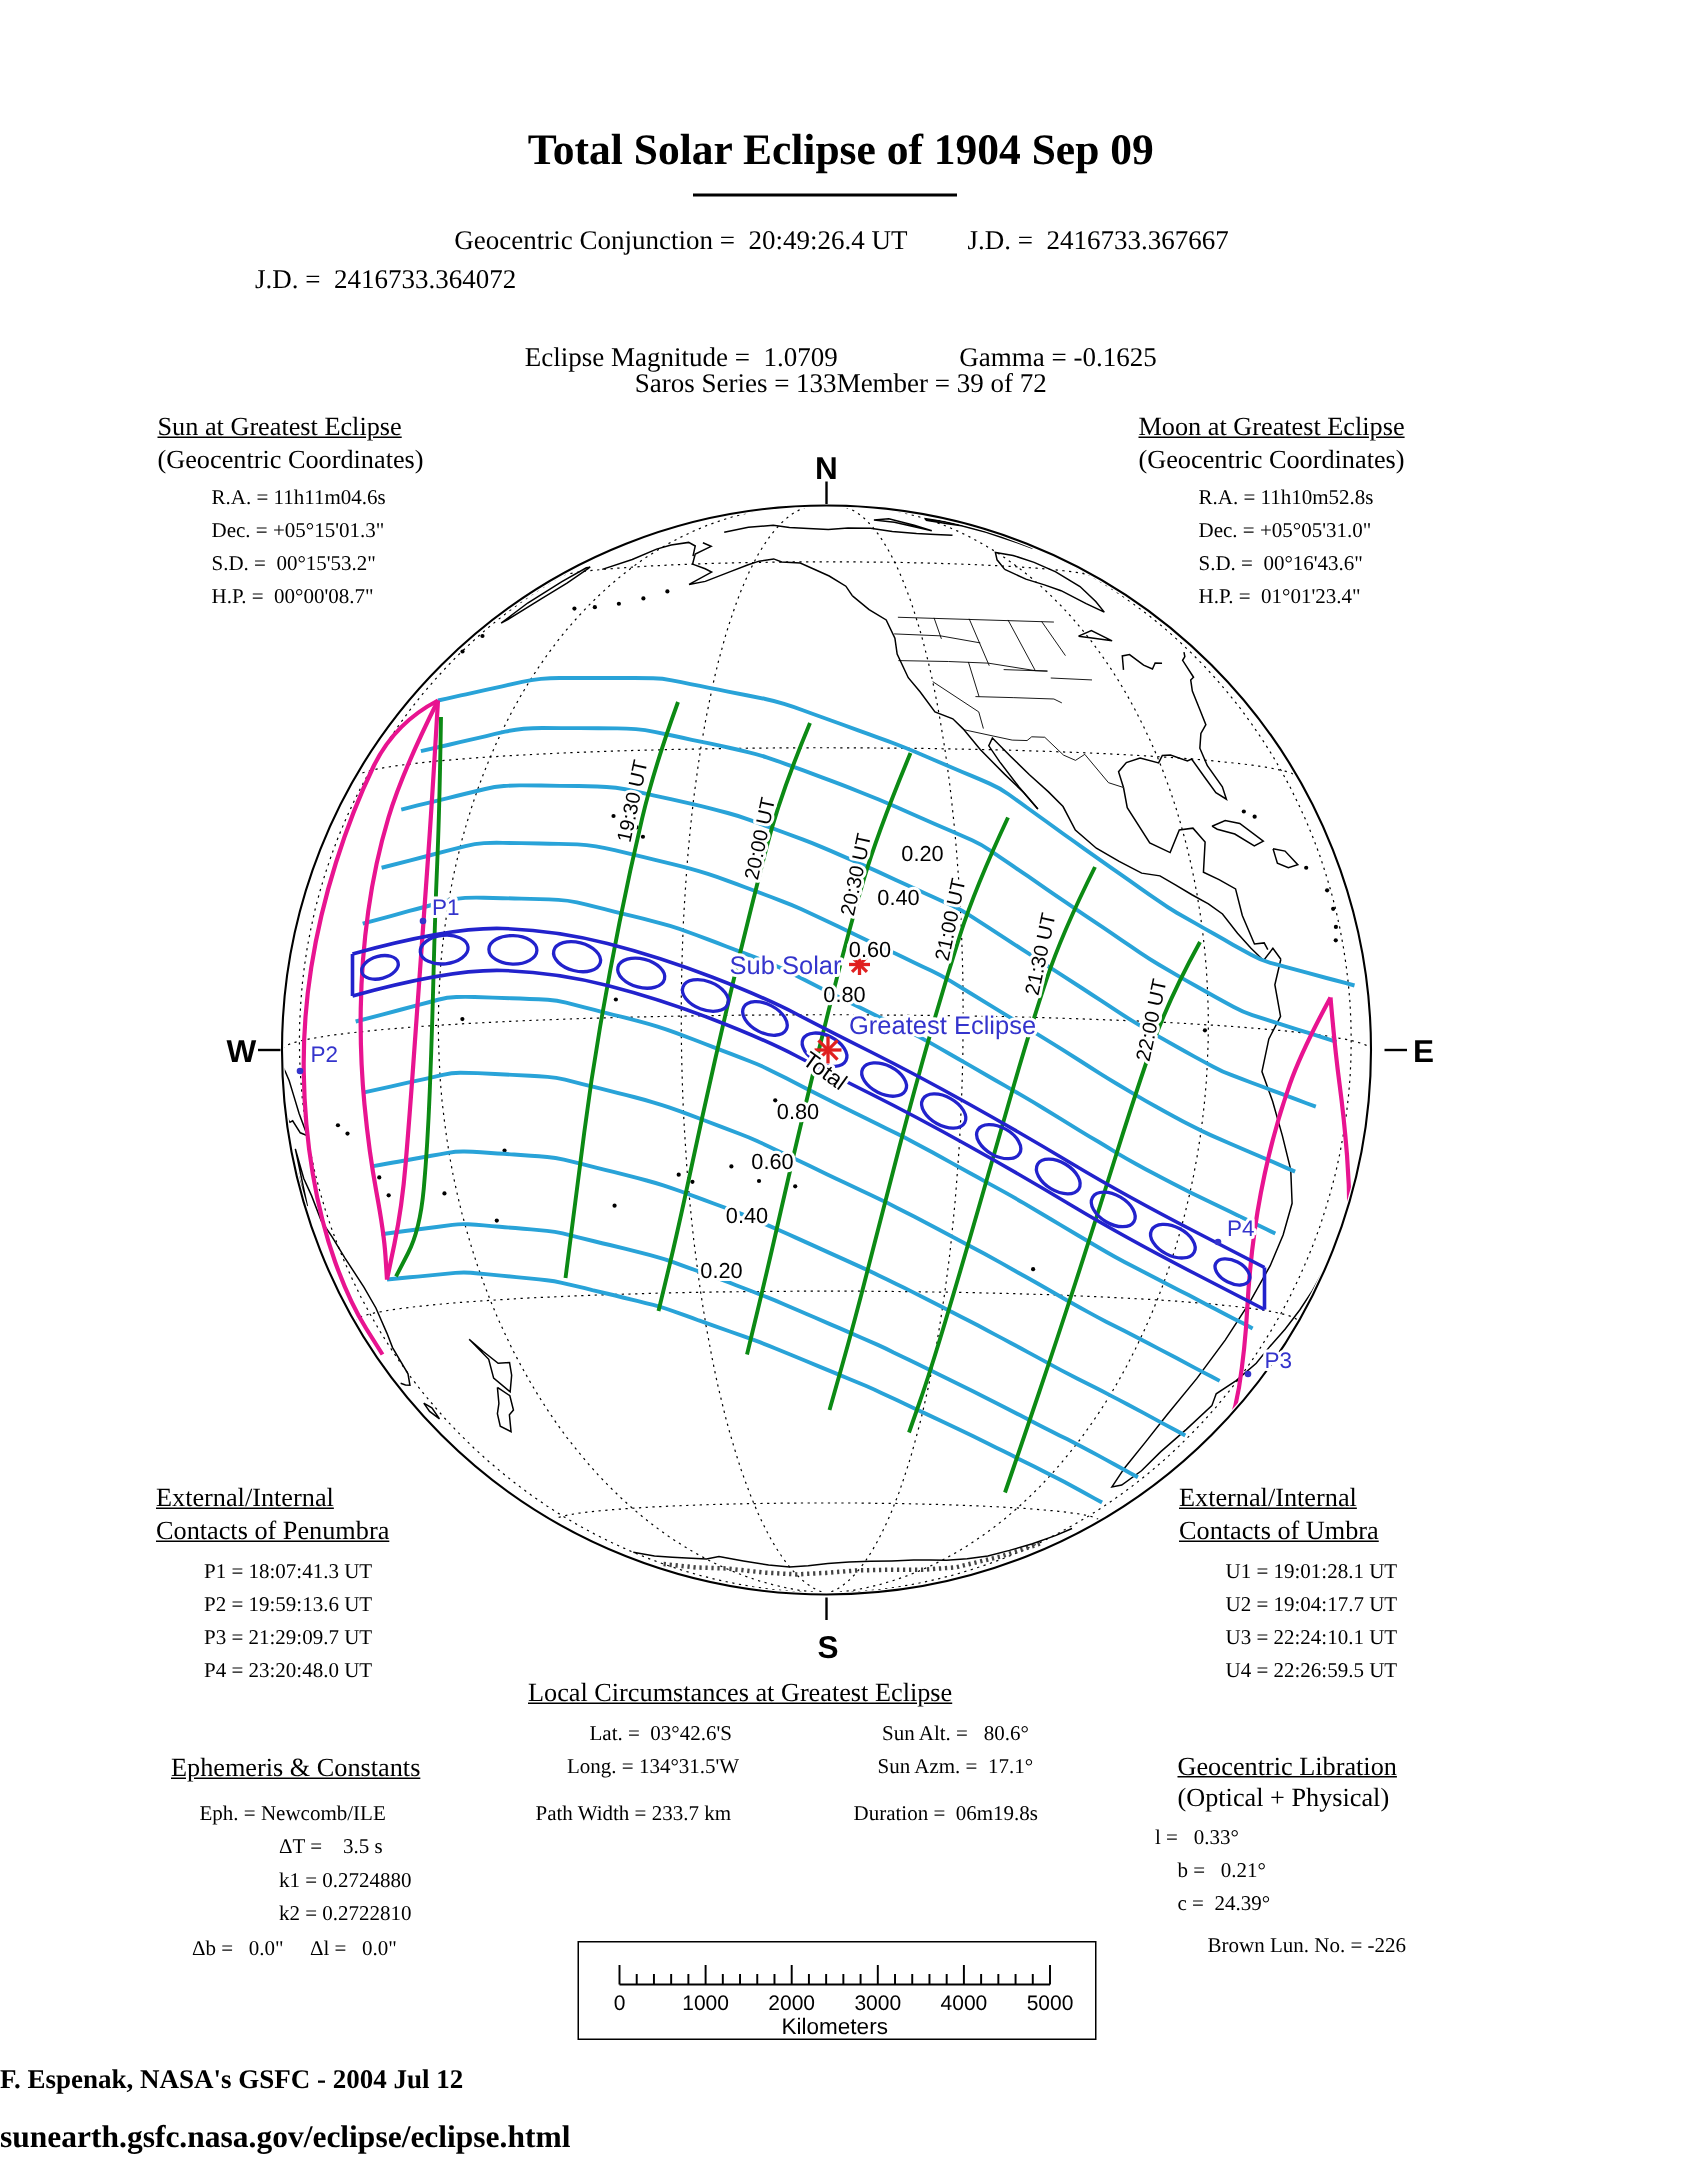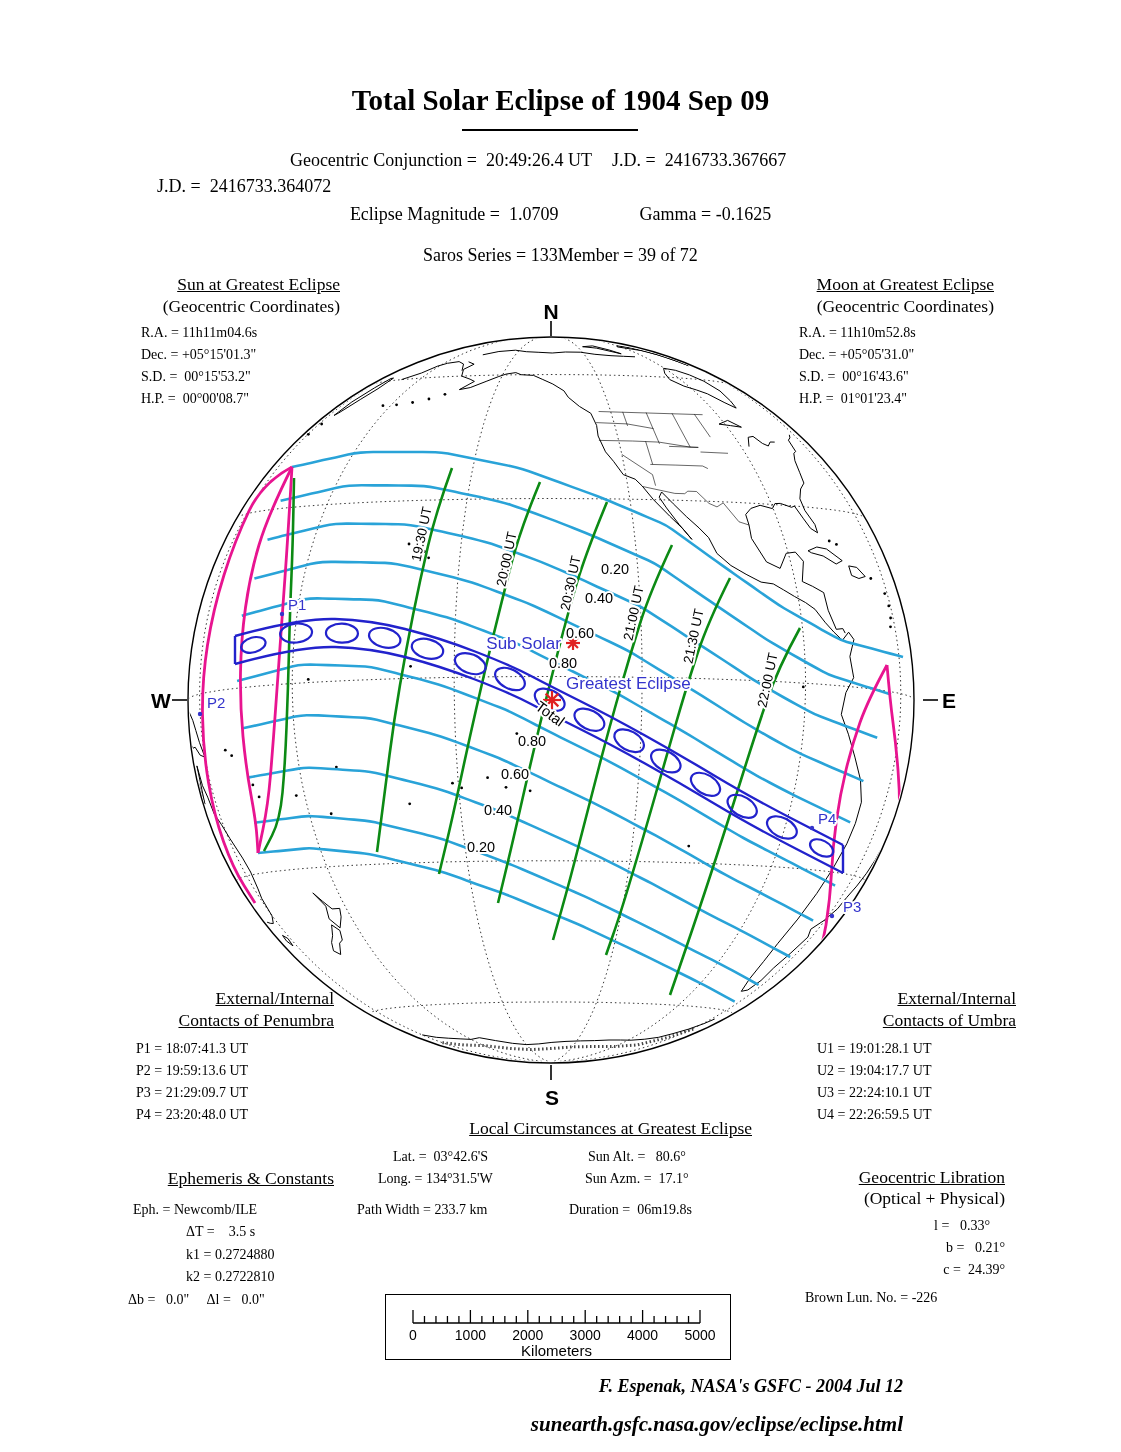--- a/index.html
+++ b/index.html
@@ -1,32 +1,32 @@
 <!DOCTYPE html>
 <html><head>
 <meta charset="utf-8">
 <style>
   html,body{margin:0;padding:0}
   body{width:1121px;height:1452px;position:relative;background:#fff;
        font-family:"Liberation Serif",serif;color:#000;overflow:hidden}
   .abs{position:absolute}
-  .ctr{text-align:right}
+  .ctr{text-align:left}
   .line{white-space:pre;font-size:14px;line-height:22px}
   .u{text-decoration:underline}
   #title{left:0;top:84px;width:1121px;font-size:29px;font-weight:bold;text-align:center}
   #title-rule{left:462px;top:129px;width:176px;border-top:2px solid #000;height:0}
-  .hgrid{left:157px;width:780px;display:grid;grid-template-columns:435px auto;column-gap:20px;font-size:18px;white-space:pre}
+  .hgrid{left:170px;width:780px;display:grid;grid-template-columns:435px auto;column-gap:40px;font-size:18px;white-space:pre}
   .hgrid .r{text-align:right}
   .hflex{left:0;width:1121px;display:flex;justify-content:center;font-size:18px;white-space:pre}
   .blocktitle{font-size:17.5px}
   svg text{font-family:"Liberation Sans",sans-serif}
   #map-svg{left:0;top:0;z-index:0}
   .txt{z-index:2}
   #scalebox{left:385px;top:1294px;width:344px;height:64px;border:1.5px solid #000}
-  .foot{left:0;width:903px;text-align:right;font-style:italic;font-weight:bold;font-size:18px}
+  .foot{left:0;width:903px;text-align:left;font-weight:bold;font-size:18px}
 </style>
 </head>
 <body>
 
 <svg id="map-svg" class="abs" width="1121" height="1452" viewBox="0 0 1121 1452">
     <clipPath id="globeclip">
       <circle cx="551" cy="700" r="361.5"></circle>
     </clipPath>
     <g clip-path="url(#globeclip)">
       <g>
@@ -272,21 +272,21 @@
 <div id="title" class="abs">Total Solar Eclipse of  1904 Sep 09</div>
 <div id="title-rule" class="abs"></div>
 
 <div class="abs hgrid txt" style="top:150px">
   <span class="r">Geocentric Conjunction =  20:49:26.4 UT</span>
   <span>J.D. =  2416733.367667</span>
 </div>
 <div class="abs hgrid txt" style="top:176px">
   <span>J.D. =  2416733.364072</span>
 </div>
-<div class="abs hflex txt" style="top:204px;gap:81px">
+<div class="abs hflex txt" style="top:228px;gap:81px">
   <span>Eclipse Magnitude =  1.0709</span>
   <span>Gamma = -0.1625</span>
 </div>
 <div class="abs hflex txt" style="top:245px;">
   <span>Saros Series = 133</span>
   <span>Member = 39 of 72</span>
 </div>
 
 <div class="abs ctr blocktitle u txt" style="left:105px;top:274px;width:235px">Sun at Greatest Eclipse</div>
 <div class="abs ctr blocktitle txt" style="left:105px;top:296px;width:235px">(Geocentric Coordinates)</div>

